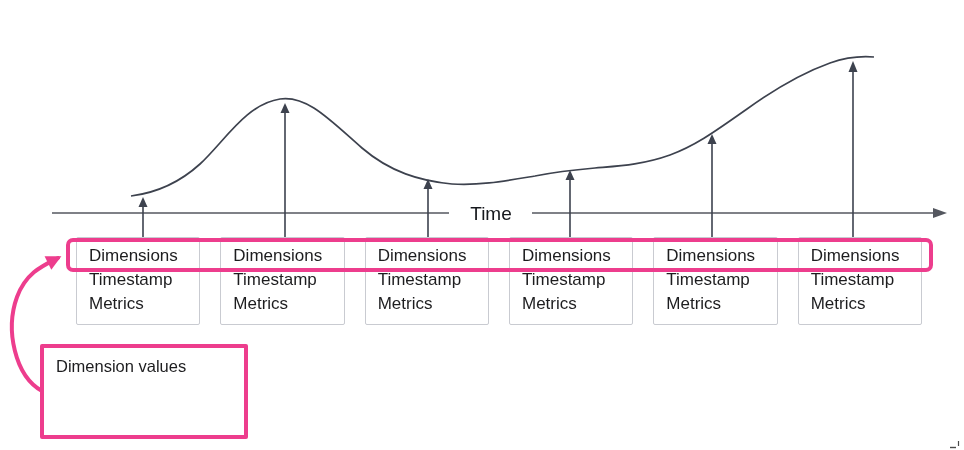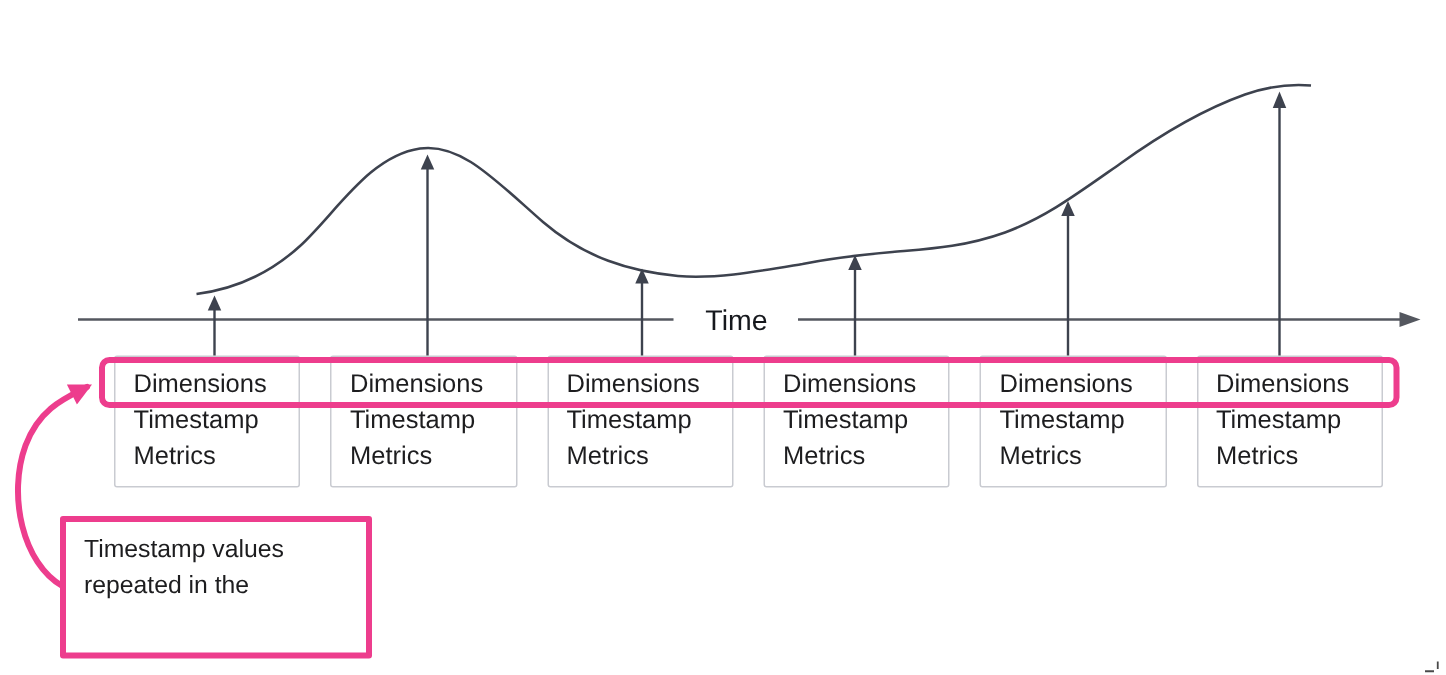--- a/index.html
+++ b/index.html
@@ -174,22 +174,21 @@
       <g>
         <line x1="853" y1="237" x2="853" y2="70" stroke-width="1.6"></line>
         <polygon points="853,61 848.5,72 857.5,72" stroke="none"></polygon>
       </g>
     </g>
 
     <path d="M 42 391 C 15 376, 5 330, 17 297 C 26 273, 42 266, 58 258" fill="none" stroke="#ED3D8D" stroke-width="4" stroke-linecap="round" marker-end="url(#pinkArrow)"></path>
   </svg>
 
   <div class="callout">
-    <span class="line">Timestamp values</span>
-    <span class="line">repeated in the</span>
+    <span class="line">Dimension values</span>
   </div>
 
   <svg class="stray-mark" viewBox="0 0 14 9">
     <line x1="2" y1="7.5" x2="8" y2="7.5" stroke="#4a4a4a" stroke-width="1.4"></line>
     <line x1="10.5" y1="1" x2="10.5" y2="6" stroke="#4a4a4a" stroke-width="1.2"></line>
   </svg>
 
 </div>
 
 </body></html>

